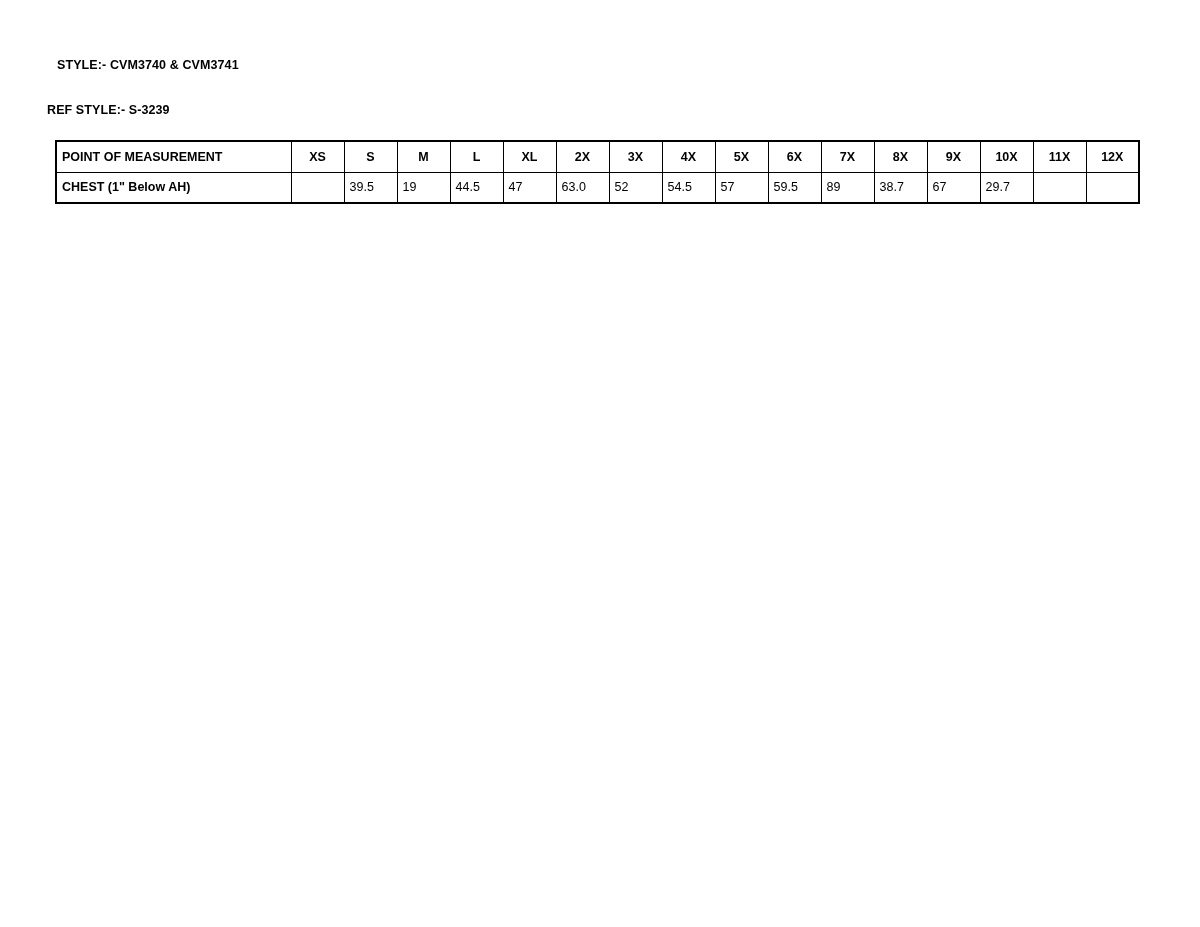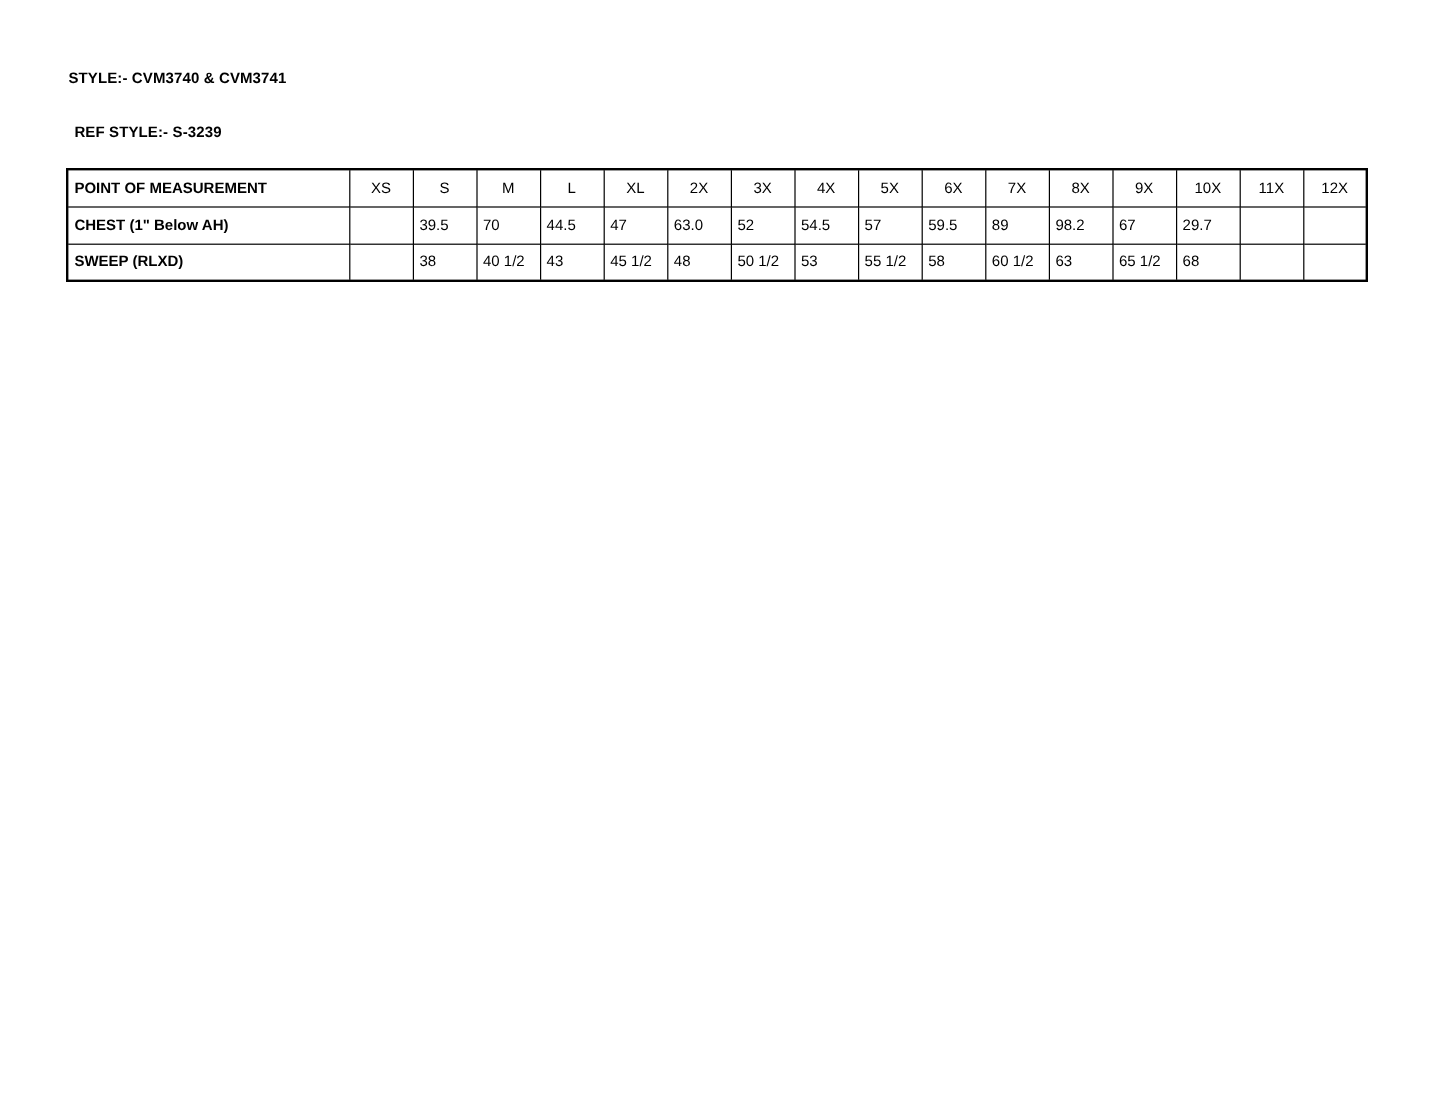--- a/index.html
+++ b/index.html
@@ -26,21 +26,21 @@
     font-size: 12.5px;
     font-weight: bold;
     letter-spacing: 0.1px;
     white-space: nowrap;
   }
   #style-line {
     left: 57px;
     top: 58px;
   }
   #ref-style-line {
-    left: 62px;
+    left: 47px;
     top: 103px;
   }
   table.size-table {
     position: absolute;
     left: 55px;
     top: 140px;
     border-collapse: collapse;
     table-layout: fixed;
     background: #ffffff;
   }
@@ -52,21 +52,21 @@
     vertical-align: middle;
     box-sizing: border-box;
     overflow: hidden;
     white-space: nowrap;
   }
   
   table.size-table {
     border: 2px solid #000000;
   }
   tr.header-row td {
-    font-weight: normal;
+    font-weight: bold;
     text-align: center;
   }
   tr.header-row td.pom-head {
     text-align: left;
     font-weight: bold;
   }
   td.label-cell {
     font-weight: bold;
     text-align: left;
   }
@@ -124,51 +124,32 @@
         <td>9X</td>
         <td>10X</td>
         <td>11X</td>
         <td>12X</td>
       </tr>
 
       <tr>
         <td class="label-cell">CHEST (1" Below AH)</td>
         <td class="value-cell"></td>
         <td class="value-cell">39.5</td>
-        <td class="value-cell">70</td>
+        <td class="value-cell">19</td>
         <td class="value-cell">44.5</td>
         <td class="value-cell">47</td>
         <td class="value-cell">63.0</td>
         <td class="value-cell">52</td>
         <td class="value-cell">54.5</td>
         <td class="value-cell">57</td>
         <td class="value-cell">59.5</td>
         <td class="value-cell">89</td>
-        <td class="value-cell">98.2</td>
+        <td class="value-cell">38.7</td>
         <td class="value-cell">67</td>
         <td class="value-cell">29.7</td>
         <td class="value-cell"></td>
         <td class="value-cell"></td>
       </tr>
 
-      <tr>
-        <td class="label-cell">SWEEP (RLXD)</td>
-        <td class="value-cell"></td>
-        <td class="value-cell">38</td>
-        <td class="value-cell">40 1/2</td>
-        <td class="value-cell">43</td>
-        <td class="value-cell">45 1/2</td>
-        <td class="value-cell">48</td>
-        <td class="value-cell">50 1/2</td>
-        <td class="value-cell">53</td>
-        <td class="value-cell">55 1/2</td>
-        <td class="value-cell">58</td>
-        <td class="value-cell">60 1/2</td>
-        <td class="value-cell">63</td>
-        <td class="value-cell">65 1/2</td>
-        <td class="value-cell">68</td>
-        <td class="value-cell"></td>
-        <td class="value-cell"></td>
-      </tr>
     </tbody>
   </table>
 
 </div>
 
 </body></html>

